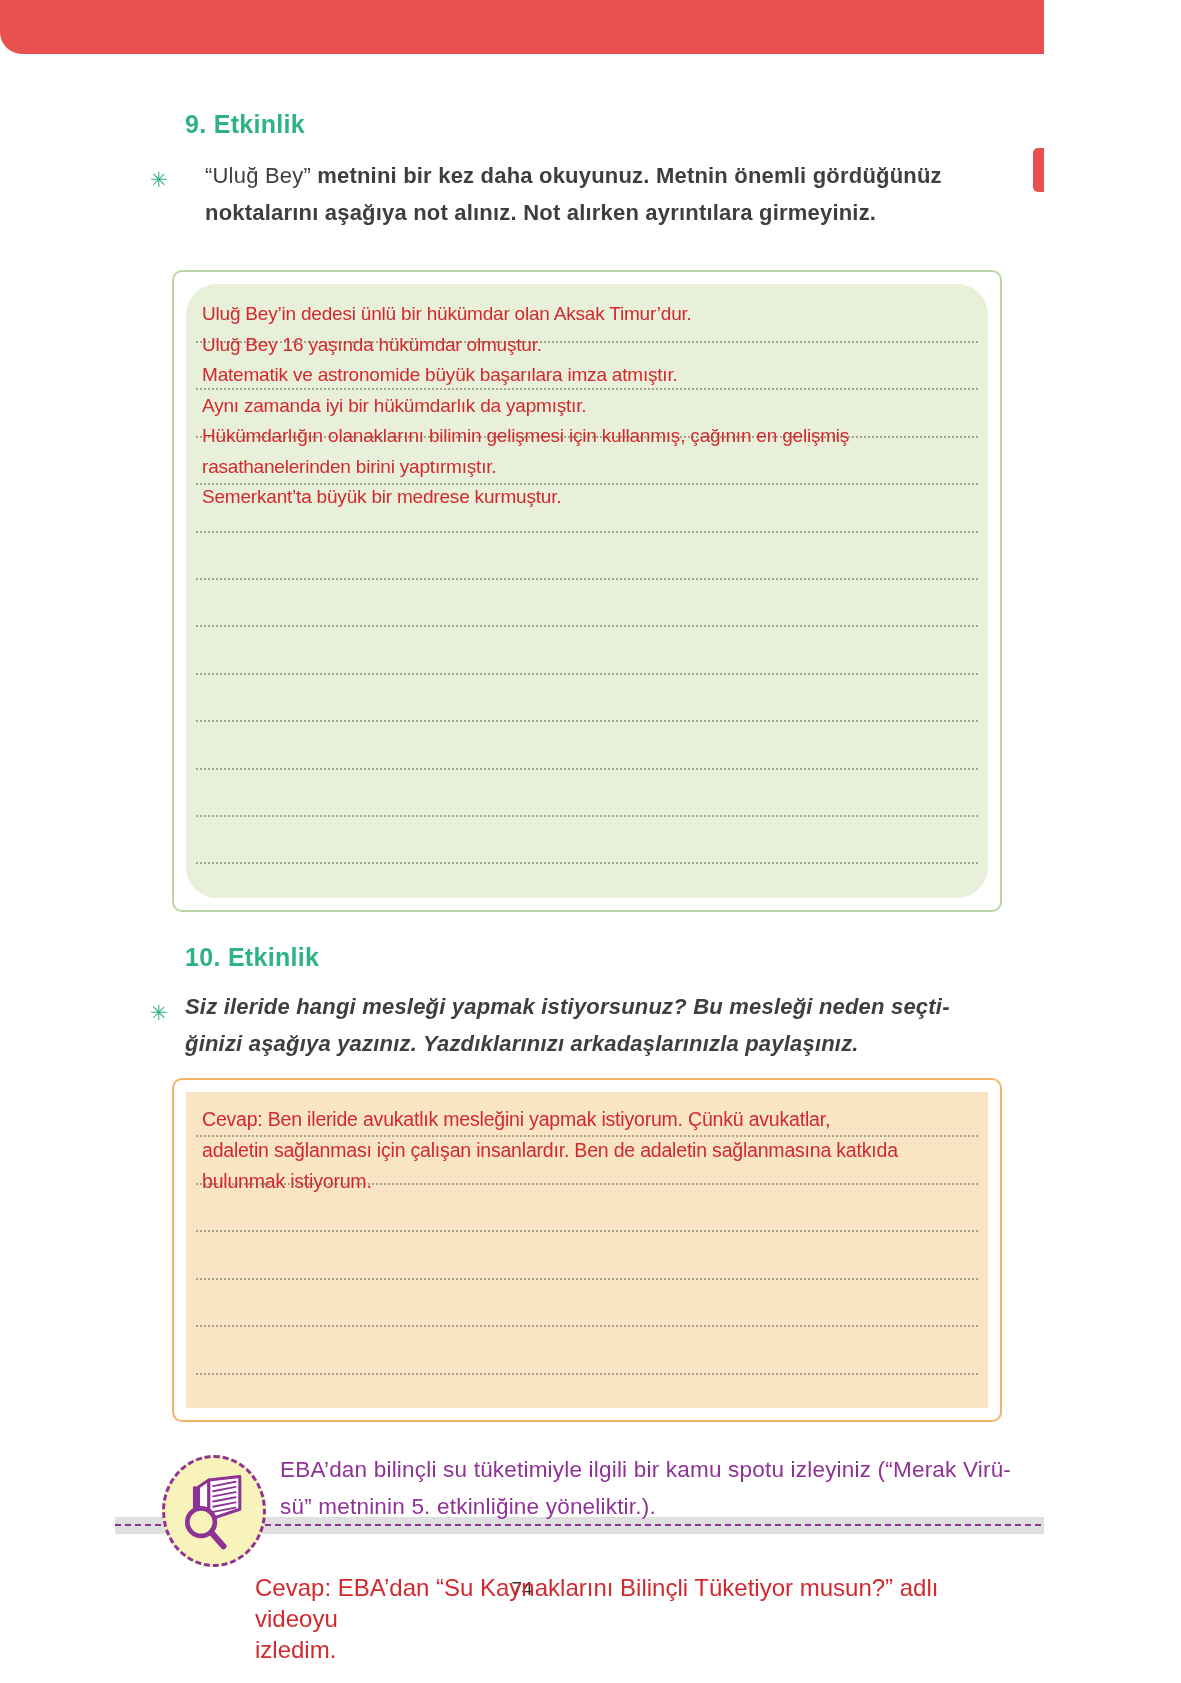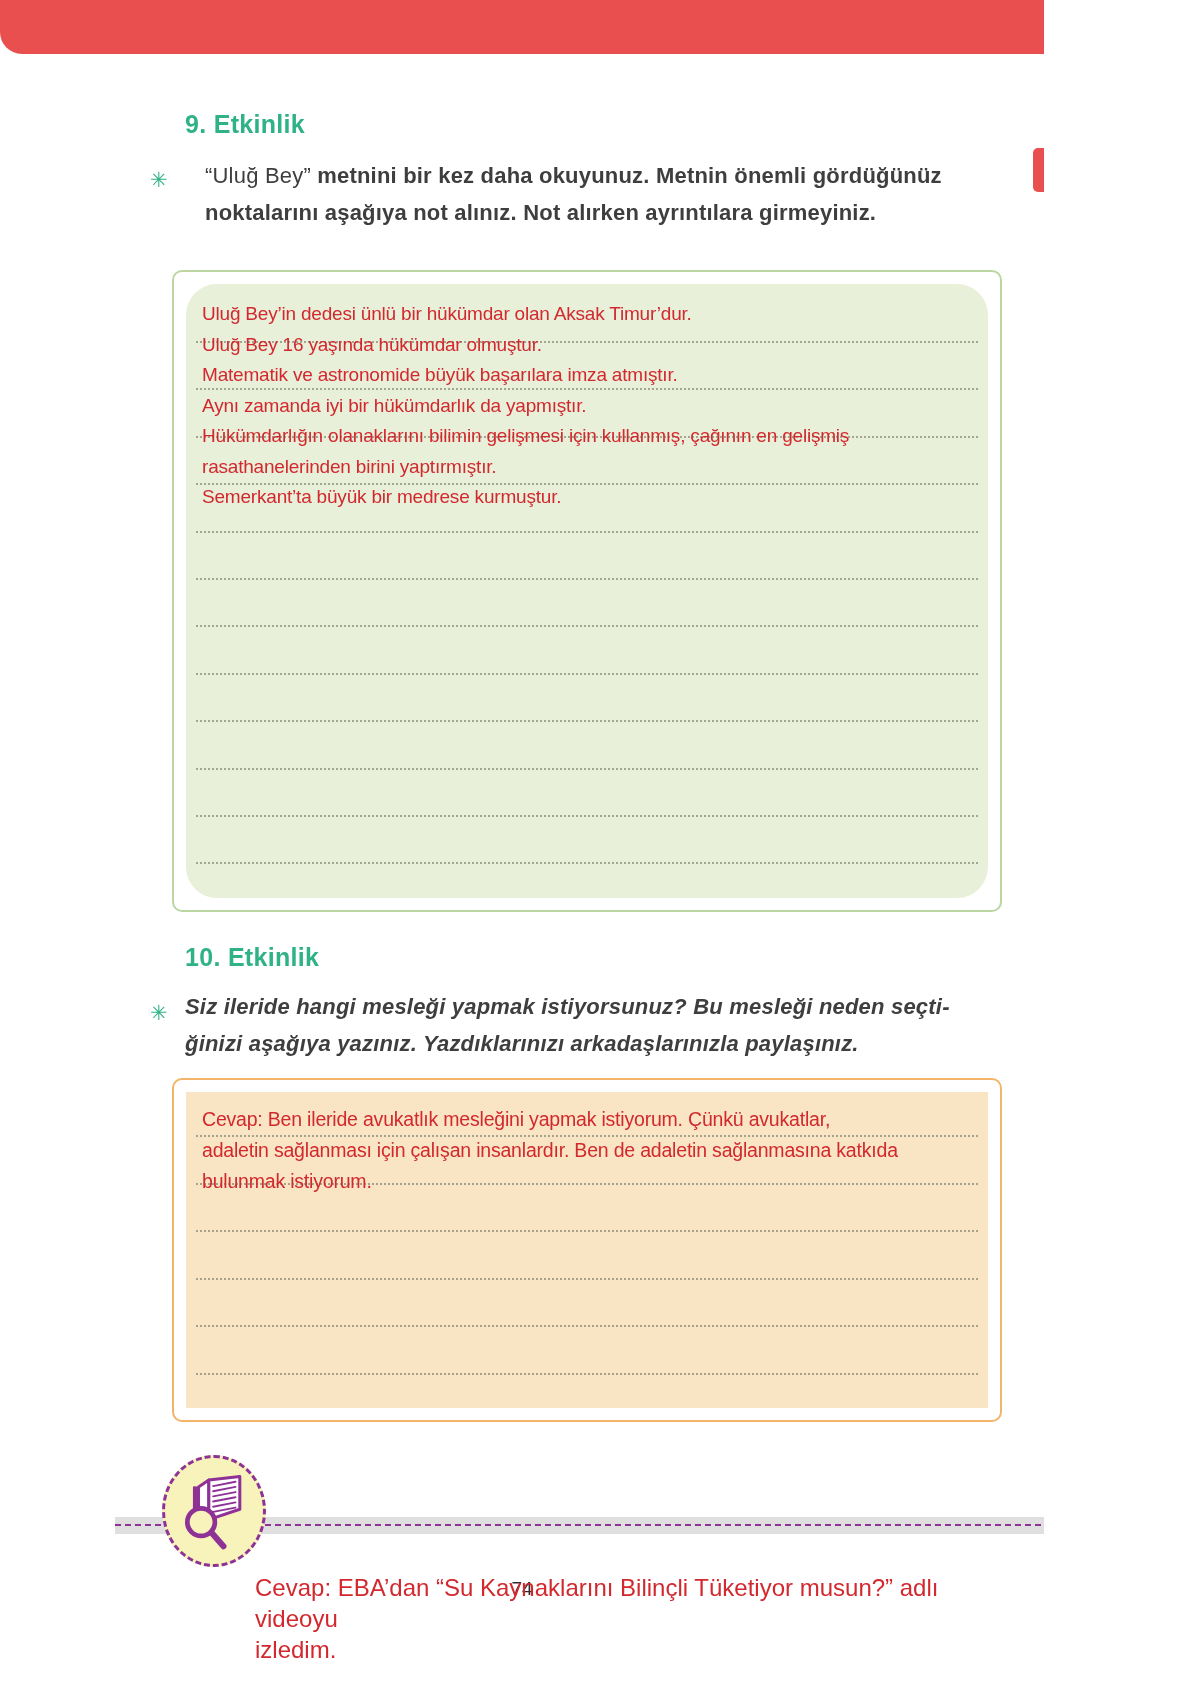--- a/index.html
+++ b/index.html
@@ -148,20 +148,24 @@
       <g stroke="#8e3296" stroke-linejoin="round" stroke-linecap="round">
         <rect x="27" y="20" width="11" height="36" fill="#8e3296" stroke-width="3" transform="skewY(6)"></rect>
         <path d="M44 14 L44 60 L32 52 L32 22 Z" fill="#ffffff" stroke-width="3.5"></path>
         <path d="M44 14 L80 10 L80 48 L44 60 Z" fill="#ffffff" stroke-width="3.5"></path>
         <path d="M49 21 L75 16 M49 27 L75 22 M49 33 L75 28 M49 39 L75 34 M49 45 L75 40 M49 51 L75 46" fill="none" stroke-width="2.2"></path>
         <circle cx="35" cy="63" r="16" fill="#f8f3ba" stroke-width="5.5"></circle>
         <line x1="47" y1="75" x2="61" y2="91" stroke-width="7"></line>
       </g>
     </svg>
   </div>
+  <div class="eba-text">
+    <div>EBA’dan bilinçli su tüketimiyle ilgili bir kamu spotu izleyiniz (“Merak Virü-</div>
+    <div>sü” metninin 5. etkinliğine yöneliktir.).</div>
+  </div>
 
   <div class="page-number">74</div>
   <div class="footer-answer">
     <div>Cevap: EBA’dan “Su Kaynaklarını Bilinçli Tüketiyor musun?” adlı videoyu</div>
     <div>izledim.</div>
   </div>
 
 </div>
 
 </body></html>

